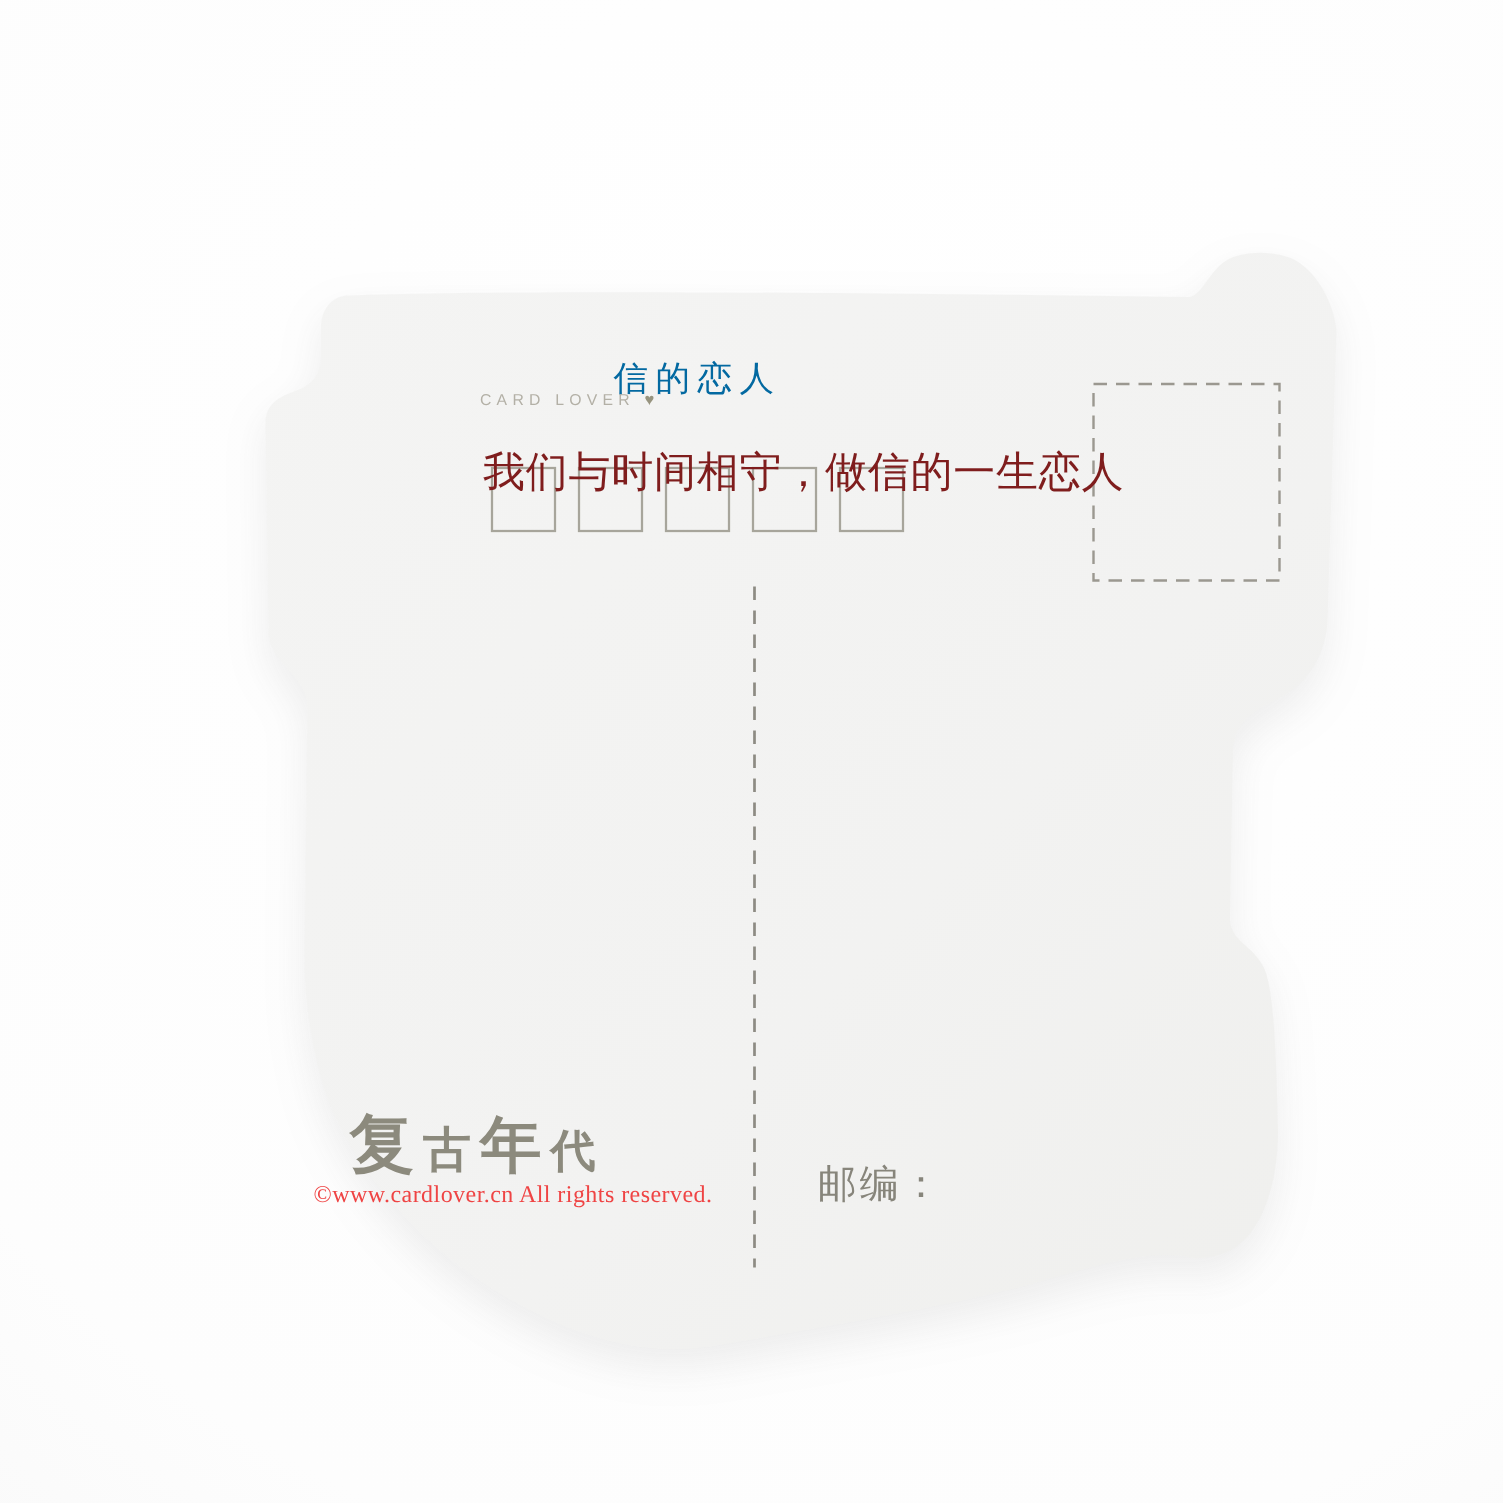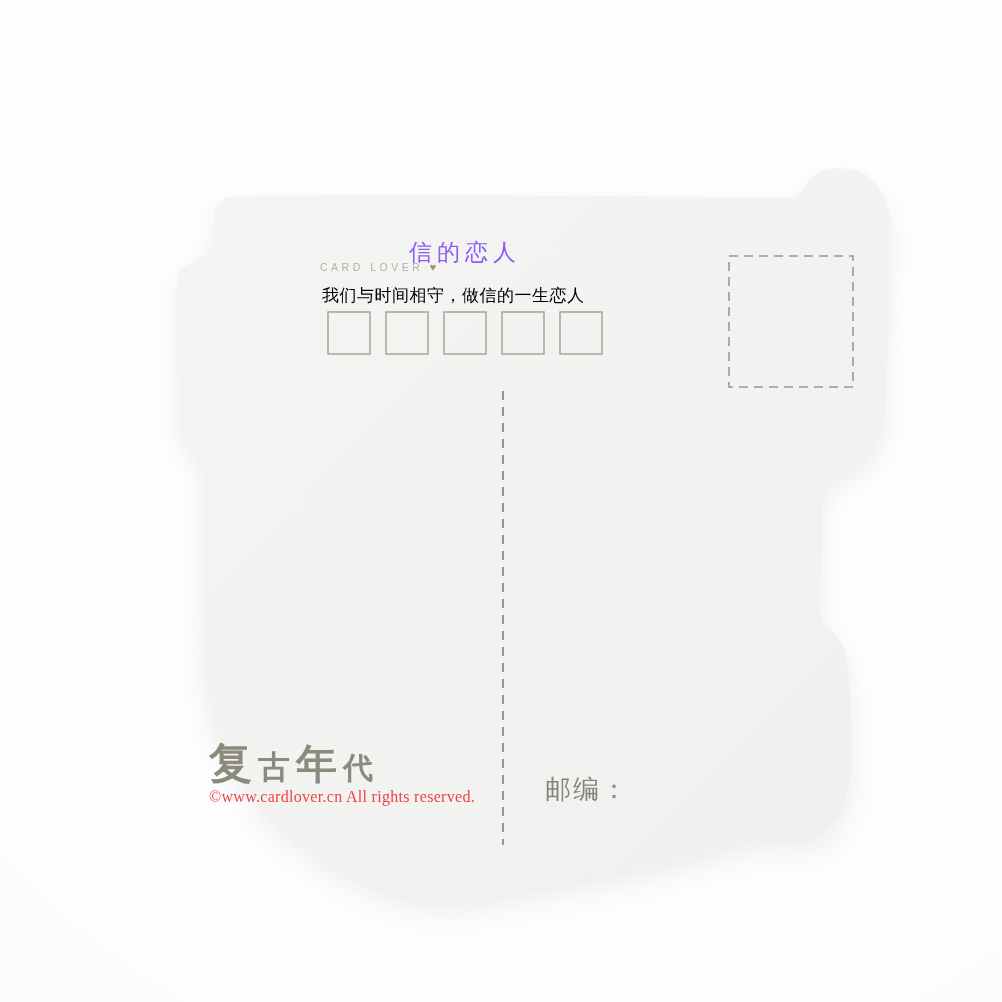--- a/index.html
+++ b/index.html
@@ -7,38 +7,38 @@
     width:1002px;height:1002px;position:relative;overflow:hidden;
     background:radial-gradient(130% 130% at 55% 35%, #ffffff 0%, #fdfdfd 55%, #f2f2f2 100%);
     font-family:"Liberation Serif","DejaVu Serif",serif;
   }
   .stage{position:absolute;inset:0;}
   svg.card-layer{position:absolute;left:0;top:0;}
   .card-shape{filter:drop-shadow(0 12px 14px rgba(90,90,90,0.10));}
   .txt{position:absolute;white-space:nowrap;}
   .title{
     left:320px;top:237px;width:290px;text-align:center;
-    font-size:23px;letter-spacing:5px;color:#8b5cf6;
+    font-size:23px;letter-spacing:5px;color:#0369a1;
   }
   .card-lover{
     left:320px;top:261px;width:290px;
     font-family:"Liberation Sans","DejaVu Sans",sans-serif;
     font-size:10.5px;letter-spacing:3.5px;color:#b3b0a6;font-weight:400;
   }
   .card-lover .heart{color:#97947f;font-size:11px;letter-spacing:0;}
   .subtitle{
-    left:322px;top:284px;font-size:17px;color:#000000;letter-spacing:0.5px;
+    left:322px;top:296px;font-size:28px;color:#7f1d1d;letter-spacing:0.5px;
   }
   .postal-label{
     left:545px;top:772px;font-size:26px;color:#87857b;letter-spacing:2px;
   }
   .brand{position:absolute;left:209px;top:742px;}
   .logo{
     font-family:Liberation Serif, serif;
-    font-weight:700;color:#8c8a7d;line-height:1;
+    font-weight:700;color:#8c8a7d;line-height:1;margin-left:24px;
   }
   .logo span{display:inline-block;vertical-align:baseline;margin-right:6px;}
   .logo .c0{font-size:43px;}
   .logo .c1{font-size:32px;}
   .logo .c2{font-size:41px;}
   .logo .c3{font-size:30px;}
   .copyright{
     margin-top:3px;font-size:16px;color:#ef4444;letter-spacing:0.3px;
     font-family:"Liberation Serif","DejaVu Serif",serif;
   }

